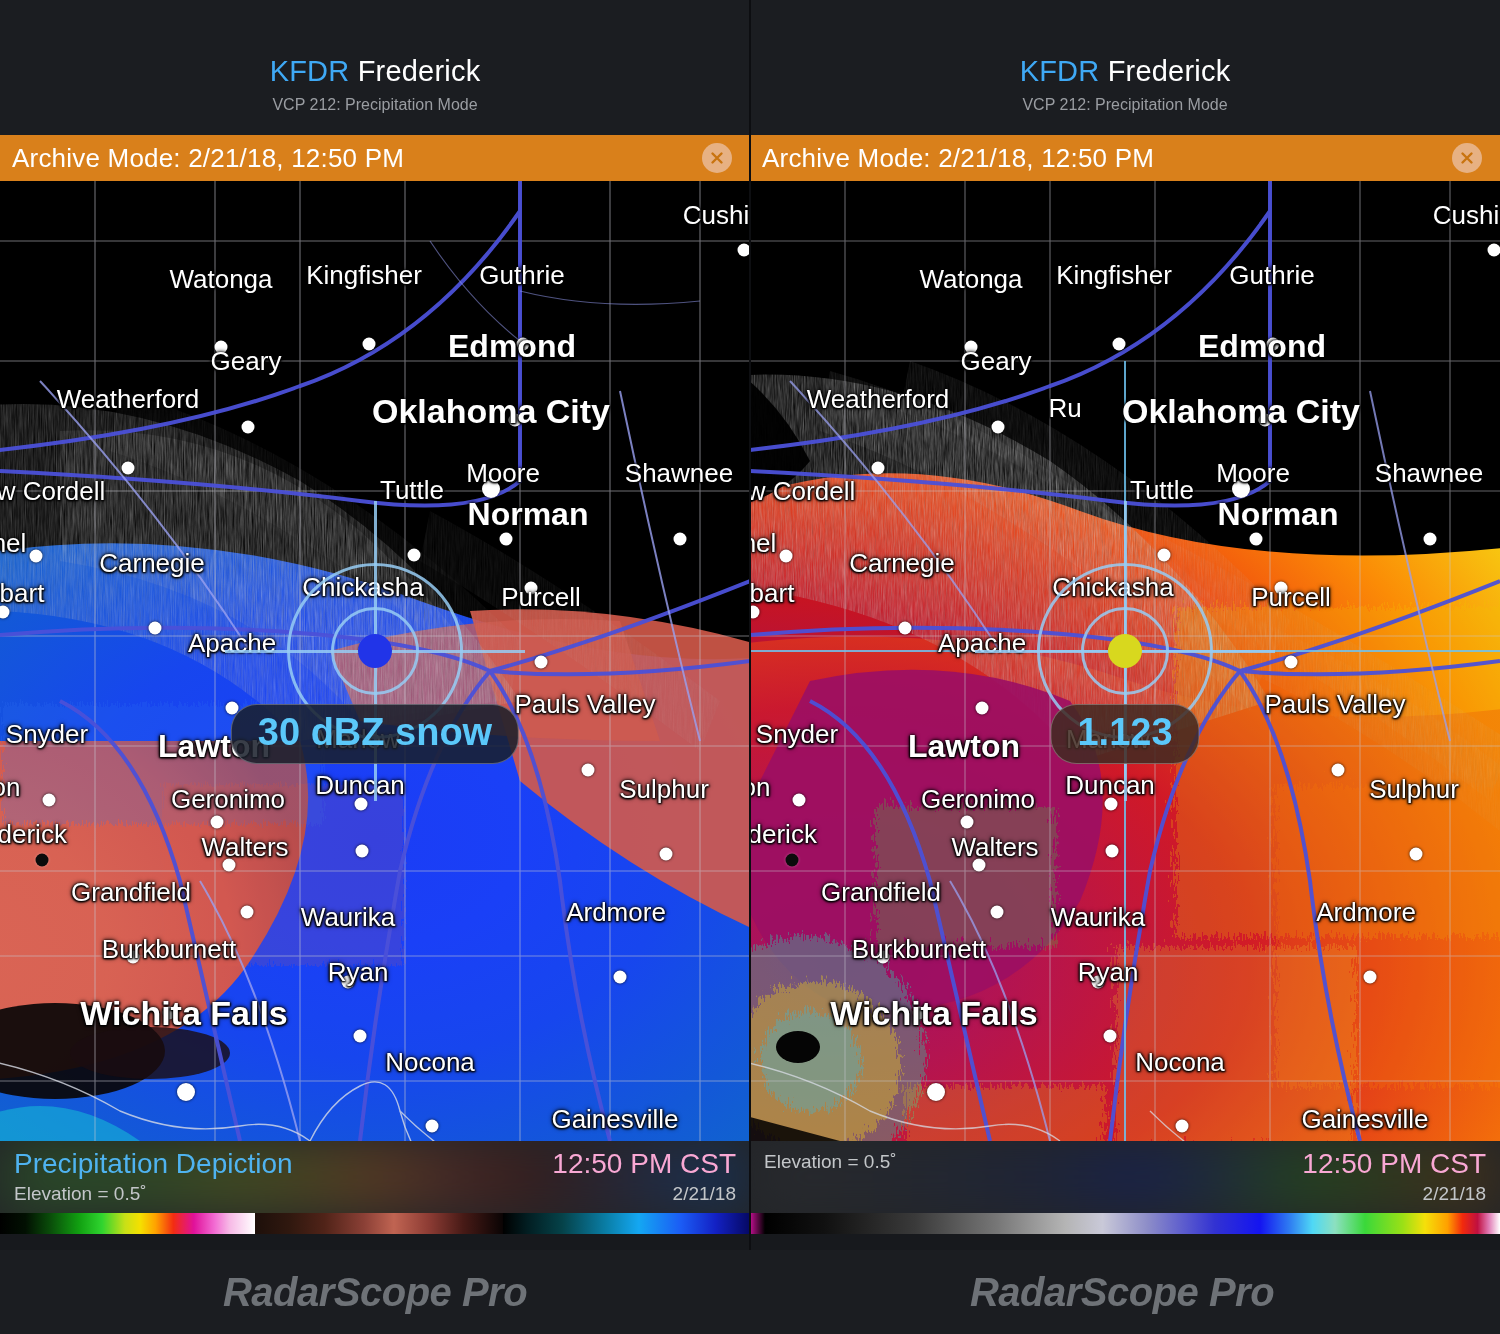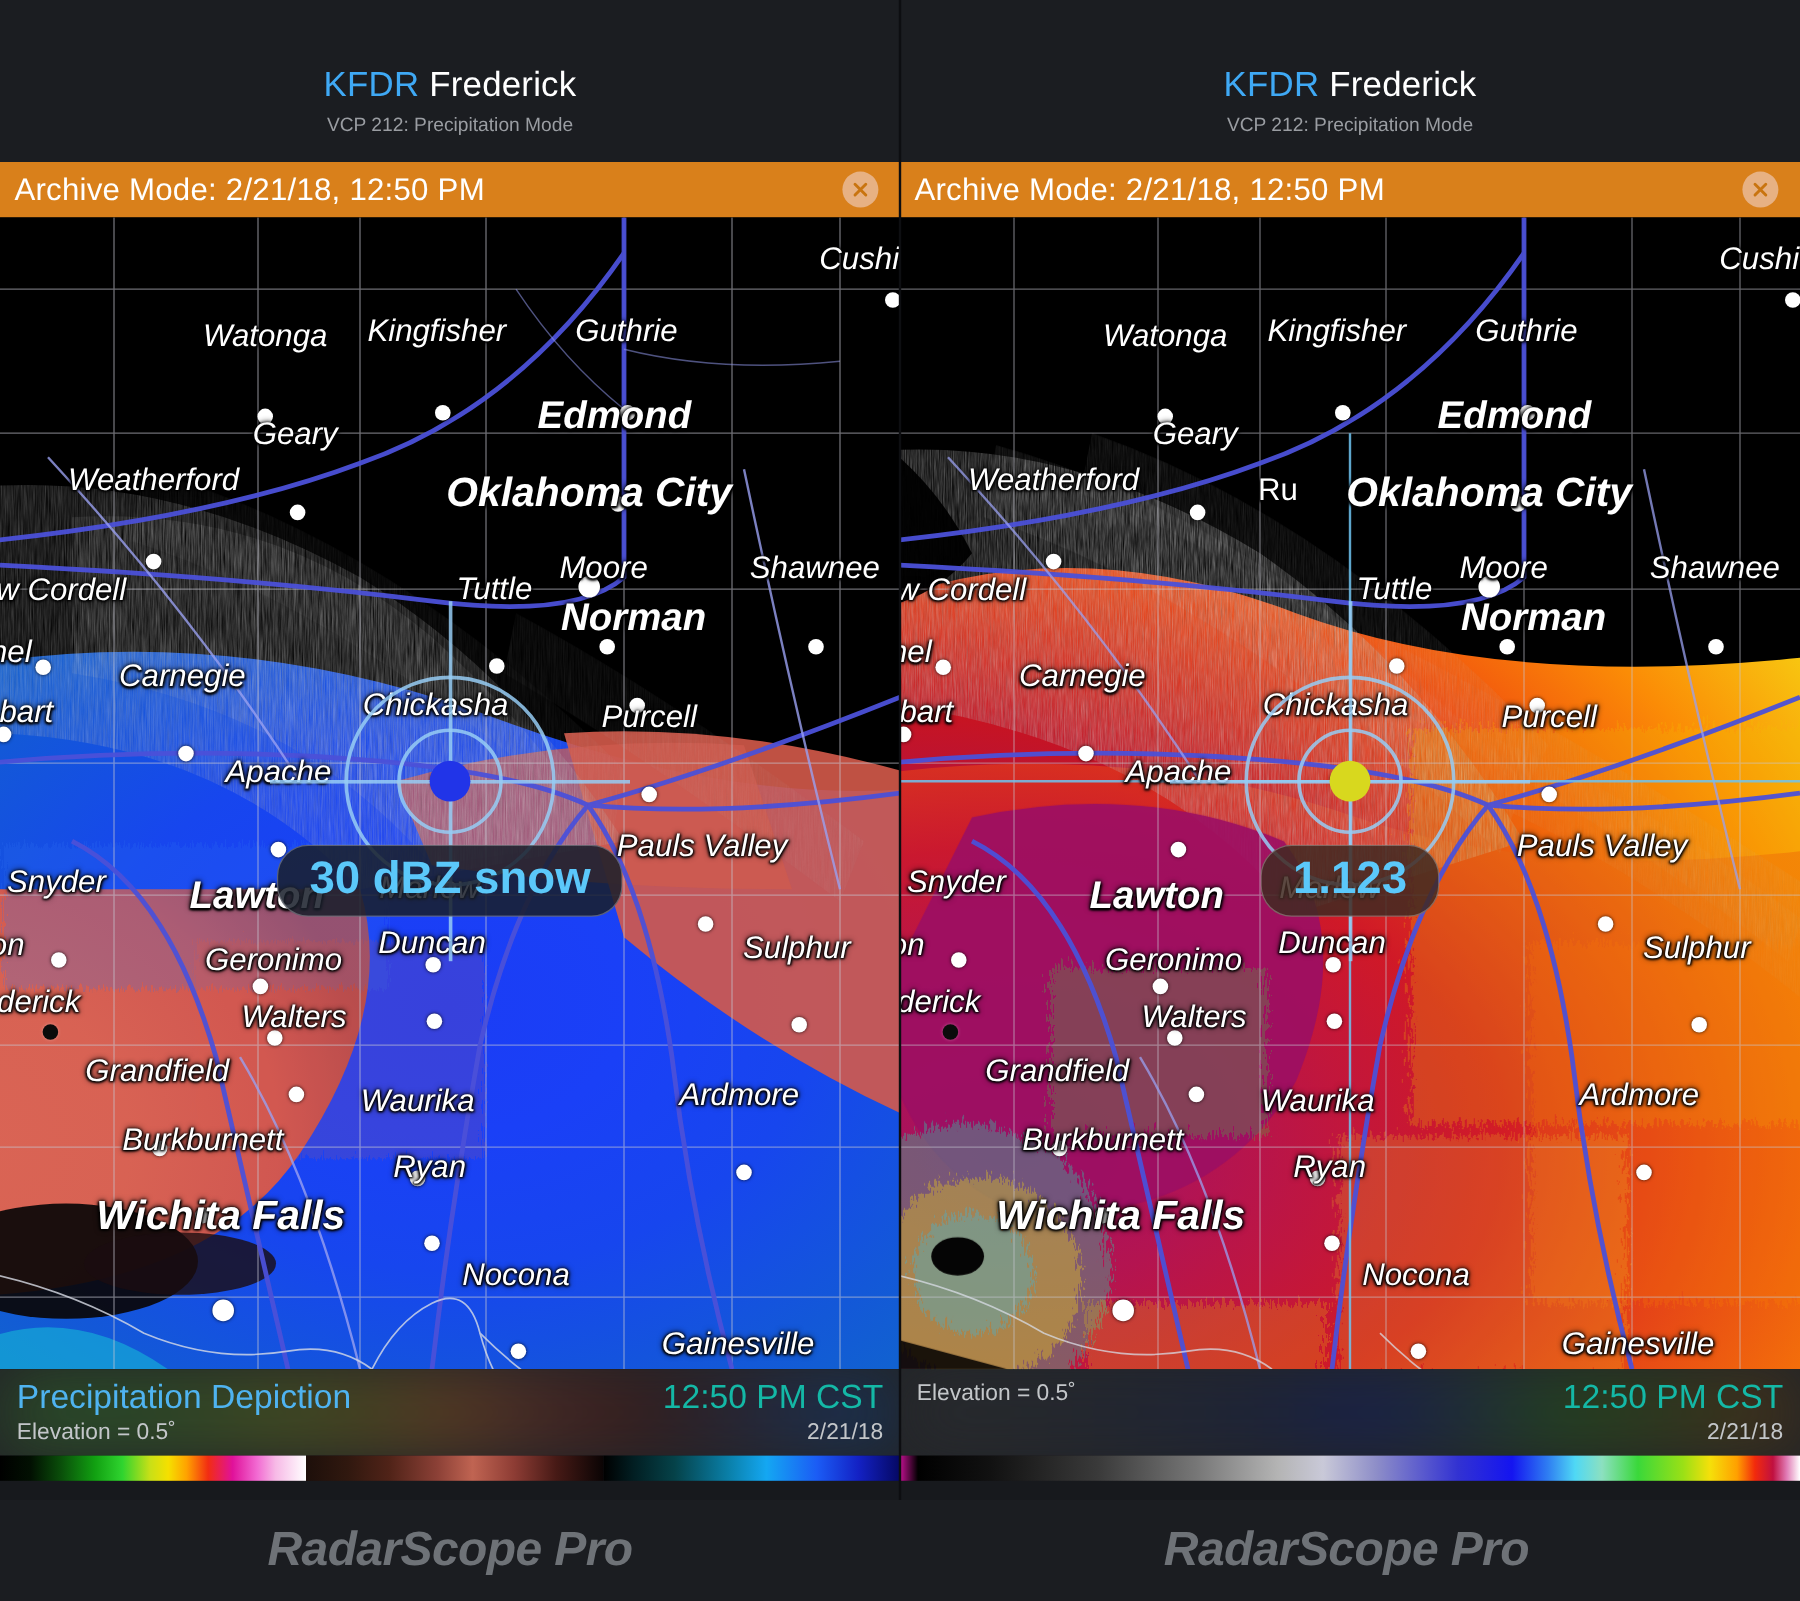--- a/index.html
+++ b/index.html
@@ -43,21 +43,21 @@
   }
   .archive-close svg { display: block; }
 
   
   .map {
     position: relative; height: 960px; background: #000000; overflow: hidden;
   }
   .map-canvas { position: absolute; inset: 0; }
 
   
-  .geo { position: absolute; inset: 0; pointer-events: none; font-style: italic; }
+  .geo { position: absolute; inset: 0; pointer-events: none; }
 
   
   .city {
     position: absolute; transform: translate(-50%, -100%);
     color: #ffffff; white-space: nowrap;
     text-shadow: 0 0 3px #000, 0 0 5px #000, 1px 1px 2px #000, -1px 1px 2px #000;
     font-weight: 400; line-height: 1;
   }
   .city.size-md  { font-size: 26px; }
   .city.size-lg  { font-size: 32px; font-weight: 700; }
@@ -100,21 +100,21 @@
   }
   .status-blur { position: absolute; inset: 0; filter: blur(26px); opacity: .75; }
   .status-inner {
     position: relative; height: 100%; padding: 7px 14px 0 14px;
     display: flex; justify-content: space-between; align-items: flex-start;
   }
   .status-left, .status-right { display: flex; flex-direction: column; }
   .status-right { align-items: flex-end; }
   .status-product { font-size: 28px; color: #4fb3f0; line-height: 1.15; white-space: nowrap; }
   .status-elev { font-size: 19px; color: #c3c6c9; margin-top: 3px; white-space: nowrap; }
-  .status-time { font-size: 28px; color: #14b8a6; line-height: 1.15; white-space: nowrap; }
+  .status-time { font-size: 28px; color: #f9a8d4; line-height: 1.15; white-space: nowrap; }
   .status-date { font-size: 19px; color: #c3c6c9; margin-top: 3px; white-space: nowrap; }
 
   
   .colorbar { position: relative; height: 21px; width: 100%; display: flex; }
   .cb-seg { height: 100%; }
 
   
   .footer {
     position: absolute; left: 0; top: 1250px; width: 1500px; height: 84px;
     background: #1b1d21;

